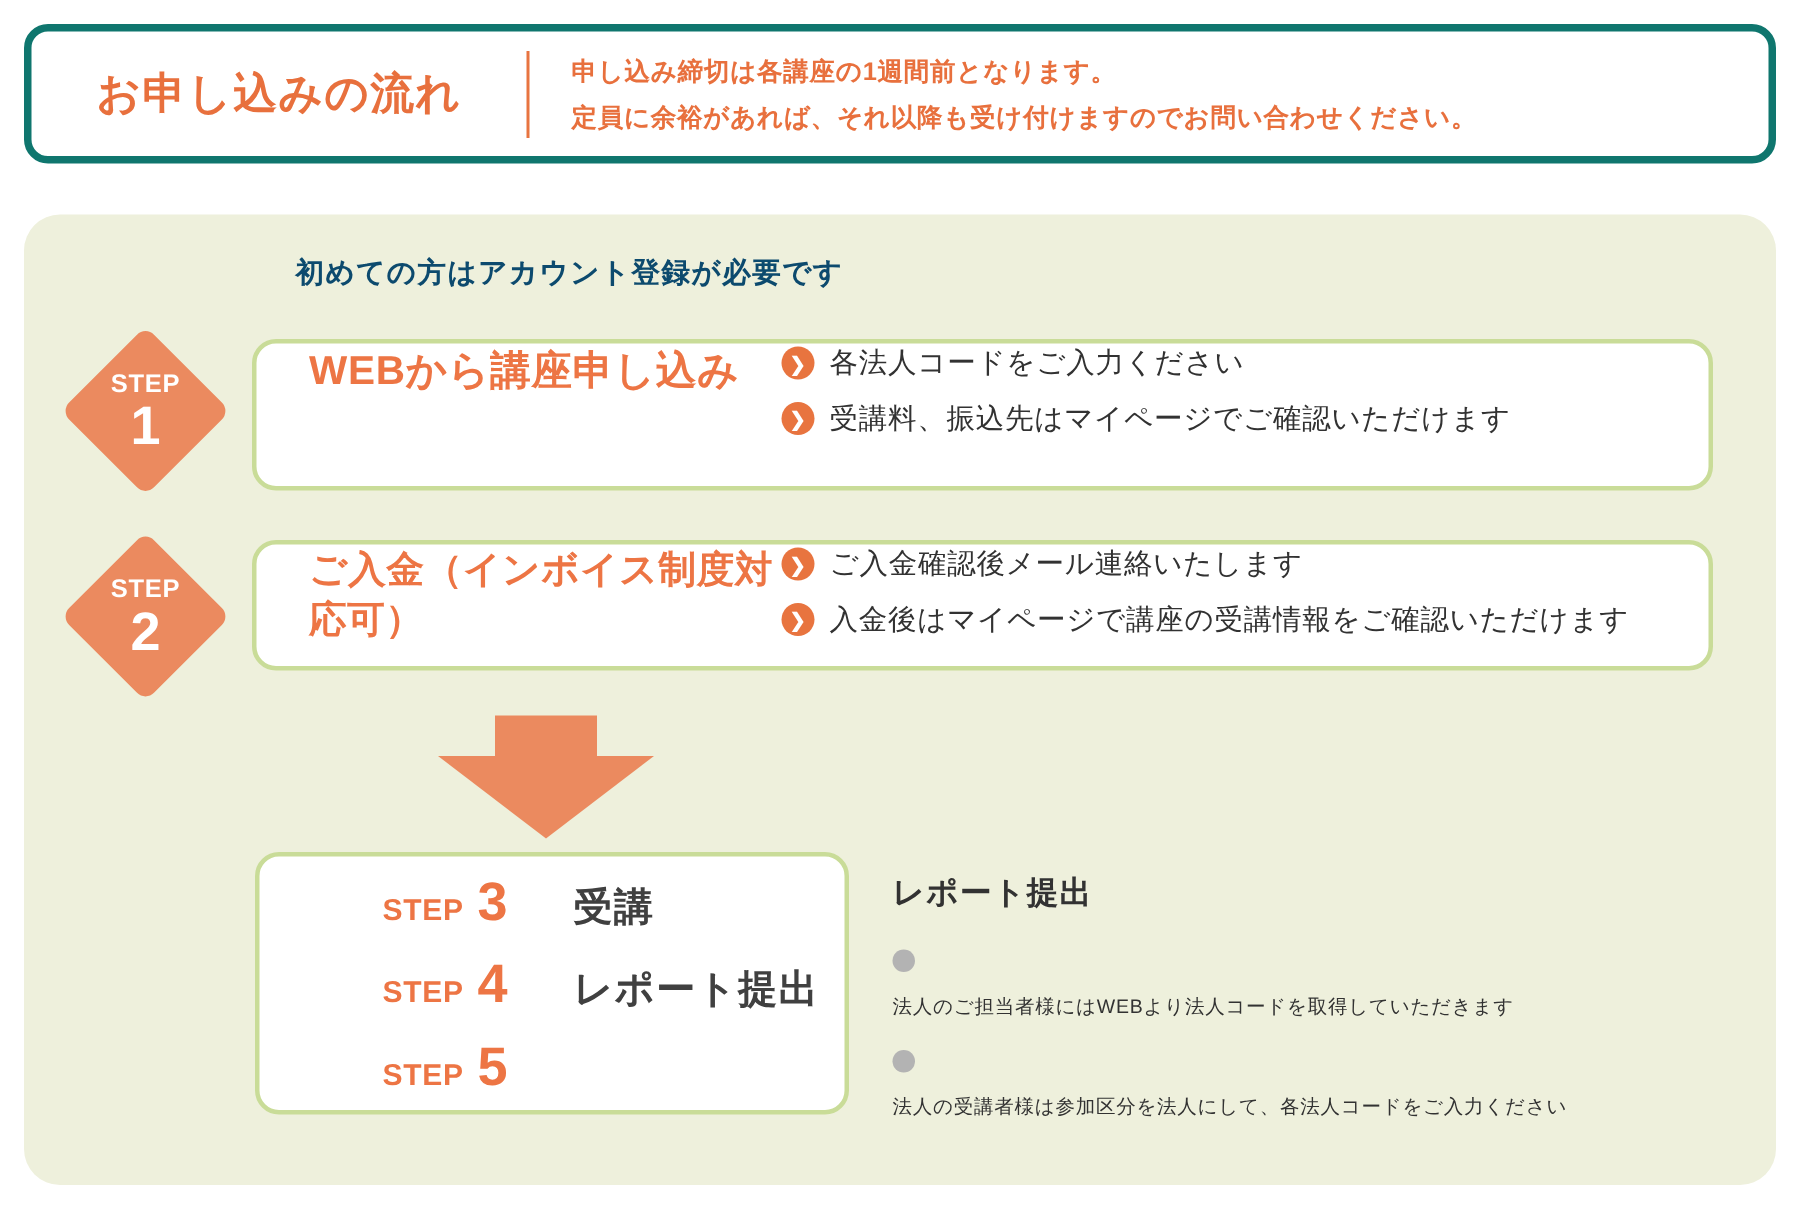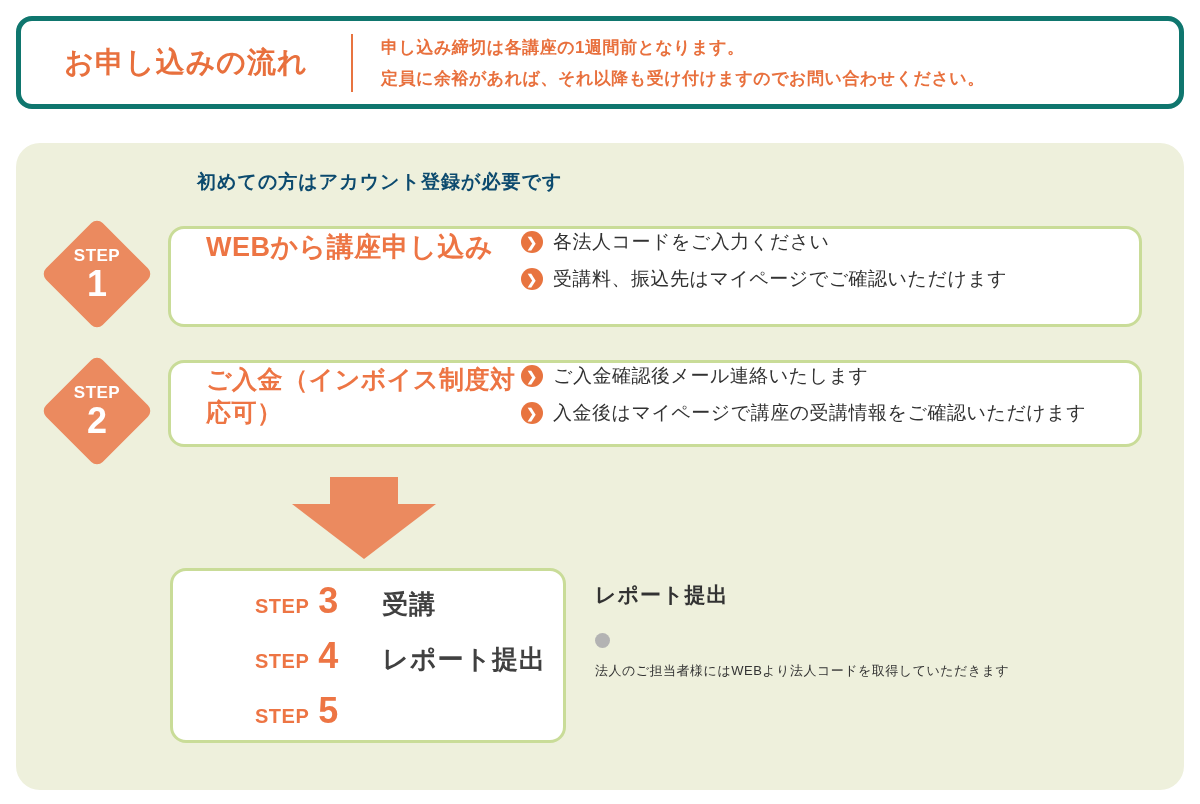--- a/index.html
+++ b/index.html
@@ -172,16 +172,20 @@
         <span class="f-num">5</span>
       </div>
     </div>
 
     <div class="corporate">
       <div class="corp-heading">レポート提出</div>
       <div class="corp-item">
         <span class="corp-dot"></span>
         <span>法人のご担当者様にはWEBより法人コードを取得していただきます</span>
       </div>
+      <div class="corp-item">
+        <span class="corp-dot"></span>
+        <span>法人の受講者様は参加区分を法人にして、各法人コードをご入力ください</span>
+      </div>
     </div>
 
   </div>
 </div>
 
 </body></html>

